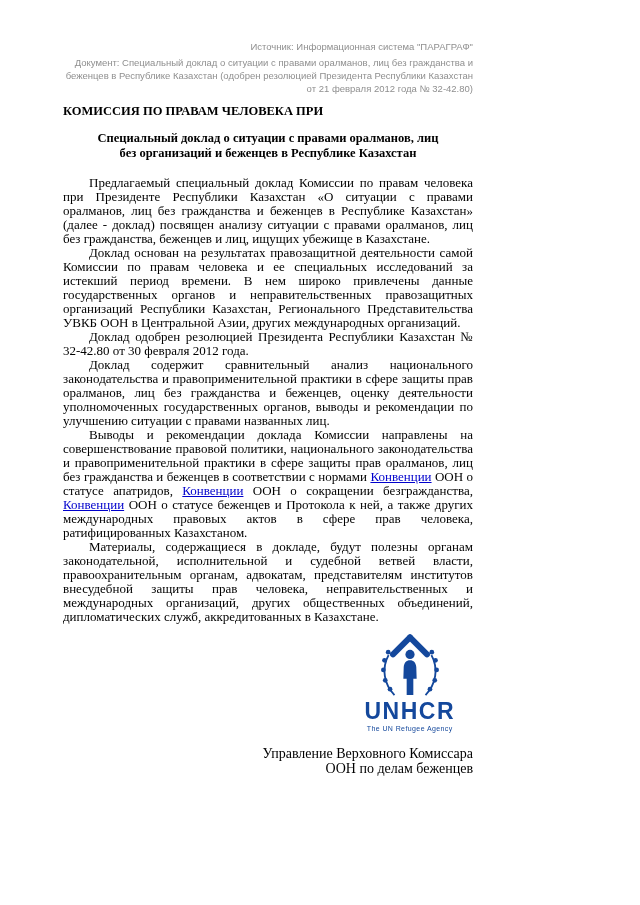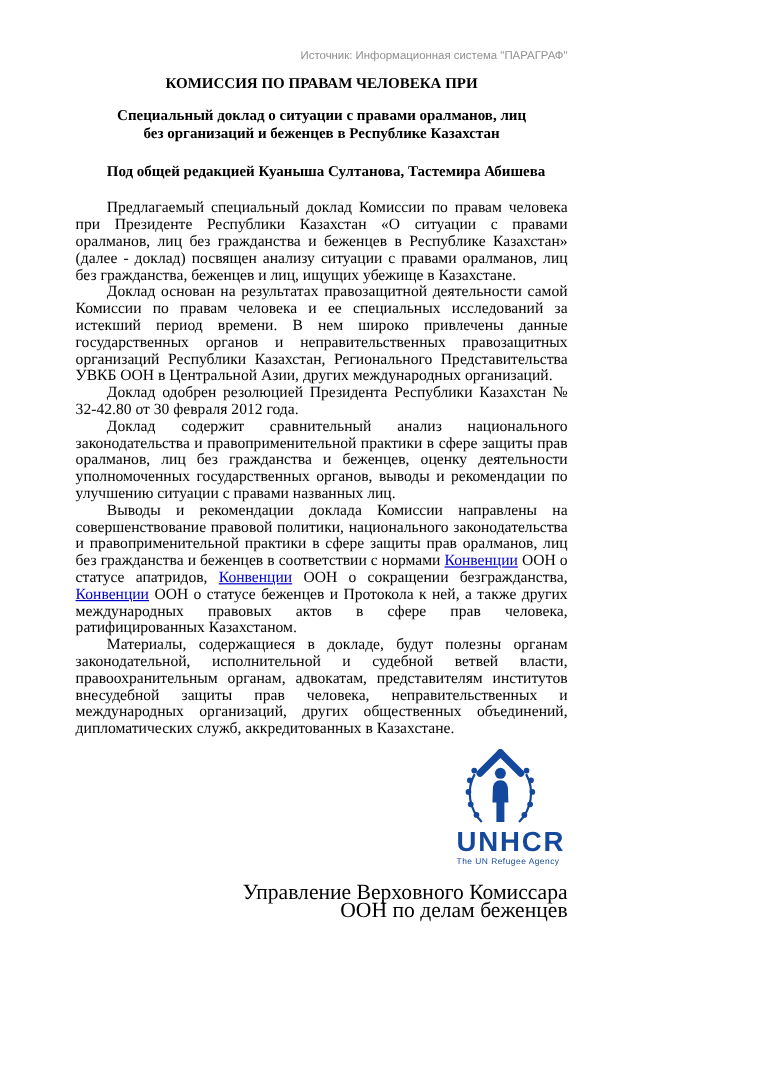--- a/index.html
+++ b/index.html
@@ -17,21 +17,20 @@
   .meta {
     font-family: "Liberation Sans", sans-serif;
     font-size: 9.5px;
     line-height: 13px;
     color: var(--meta-color, #8f8f8f);
     text-align: right;
   }
   .meta-line { margin-bottom: 3px; }
   .org-title {
     margin-top: 9px;
-    text-align: center;
     font-weight: bold;
     font-size: 12.5px;
     line-height: 15px;
   }
   .doc-title {
     margin-top: 12px;
     text-align: center;
     font-weight: bold;
     font-size: 12.5px;
     line-height: 15px;
@@ -58,63 +57,63 @@
   }
   .footer {
     margin-top: 6px;
     display: flex;
     flex-direction: column;
     align-items: flex-end;
   }
   .logo {
     display: flex;
     flex-direction: column;
-    align-items: flex-start;
+    align-items: center;
     color: var(--logo-color, #14489c);
-    margin-right: 2px;
+    margin-right: 18px;
   }
   .logo svg { display: block; }
   .logo-text {
     font-family: "Liberation Sans", sans-serif;
     font-weight: bold;
     font-size: 23px;
     line-height: 24px;
     letter-spacing: 1.5px;
     margin-top: 1px;
   }
   .logo-tagline {
     font-family: "Liberation Sans", sans-serif;
     font-size: 7px;
     line-height: 9px;
     letter-spacing: 0.4px;
     margin-top: 1px;
   }
   .footer-text {
     margin-top: 13px;
     text-align: right;
-    font-size: 18px;
+    font-size: 14px;
     line-height: 15px;
   }
 </style>
 </head>
 <body>
 
 <div class="page">
 
   <div class="meta">
     <div class="meta-line">Источник: Информационная система "ПАРАГРАФ"</div>
+    <div class="meta-line">Документ: Специальный доклад о ситуации с правами оралманов, лиц без гражданства и беженцев в Республике Казахстан (одобрен резолюцией Президента Республики Казахстан от 21 февраля 2012 года № 32-42.80)</div>
   </div>
 
   <div class="org-title">
     <div>КОМИССИЯ ПО ПРАВАМ ЧЕЛОВЕКА ПРИ</div>
   </div>
 
   <div class="doc-title">Специальный доклад о ситуации с правами оралманов, лиц без организаций и беженцев в Республике Казахстан</div>
 
-  <p class="editors">Под общей редакцией Куаныша Султанова, Тастемира Абишева</p>
 
   <div class="document-body">
       <p class="para">Предлагаемый специальный доклад Комиссии по правам человека при Президенте Республики Казахстан «О ситуации с правами оралманов, лиц без гражданства и беженцев в Республике Казахстан» (далее - доклад) посвящен анализу ситуации с правами оралманов, лиц без гражданства, беженцев и лиц, ищущих убежище в Казахстане.</p>
       <p class="para">Доклад основан на результатах правозащитной деятельности самой Комиссии по правам человека и ее специальных исследований за истекший период времени. В нем широко привлечены данные государственных органов и неправительственных правозащитных организаций Республики Казахстан, Регионального Представительства УВКБ ООН в Центральной Азии, других международных организаций.</p>
       <p class="para">Доклад одобрен резолюцией Президента Республики Казахстан № 32-42.80 от 30 февраля 2012 года.</p>
       <p class="para">Доклад содержит сравнительный анализ национального законодательства и правоприменительной практики в сфере защиты прав оралманов, лиц без гражданства и беженцев, оценку деятельности уполномоченных государственных органов, выводы и рекомендации по улучшению ситуации с правами названных лиц.</p>
       <p class="para">Выводы и рекомендации доклада Комиссии направлены на совершенствование правовой политики, национального законодательства и правоприменительной практики в сфере защиты прав оралманов, лиц без гражданства и беженцев в соответствии с нормами <a href="#">Конвенции</a> ООН о статусе апатридов, <a href="#">Конвенции</a> ООН о сокращении безгражданства, <a href="#">Конвенции</a> ООН о статусе беженцев и Протокола к ней, а также других международных правовых актов в сфере прав человека, ратифицированных Казахстаном.</p>
       <p class="para">Материалы, содержащиеся в докладе, будут полезны органам законодательной, исполнительной и судебной ветвей власти, правоохранительным органам, адвокатам, представителям институтов внесудебной защиты прав человека, неправительственных и международных организаций, других общественных объединений, дипломатических служб, аккредитованных в Казахстане.</p>
     </div>
 

